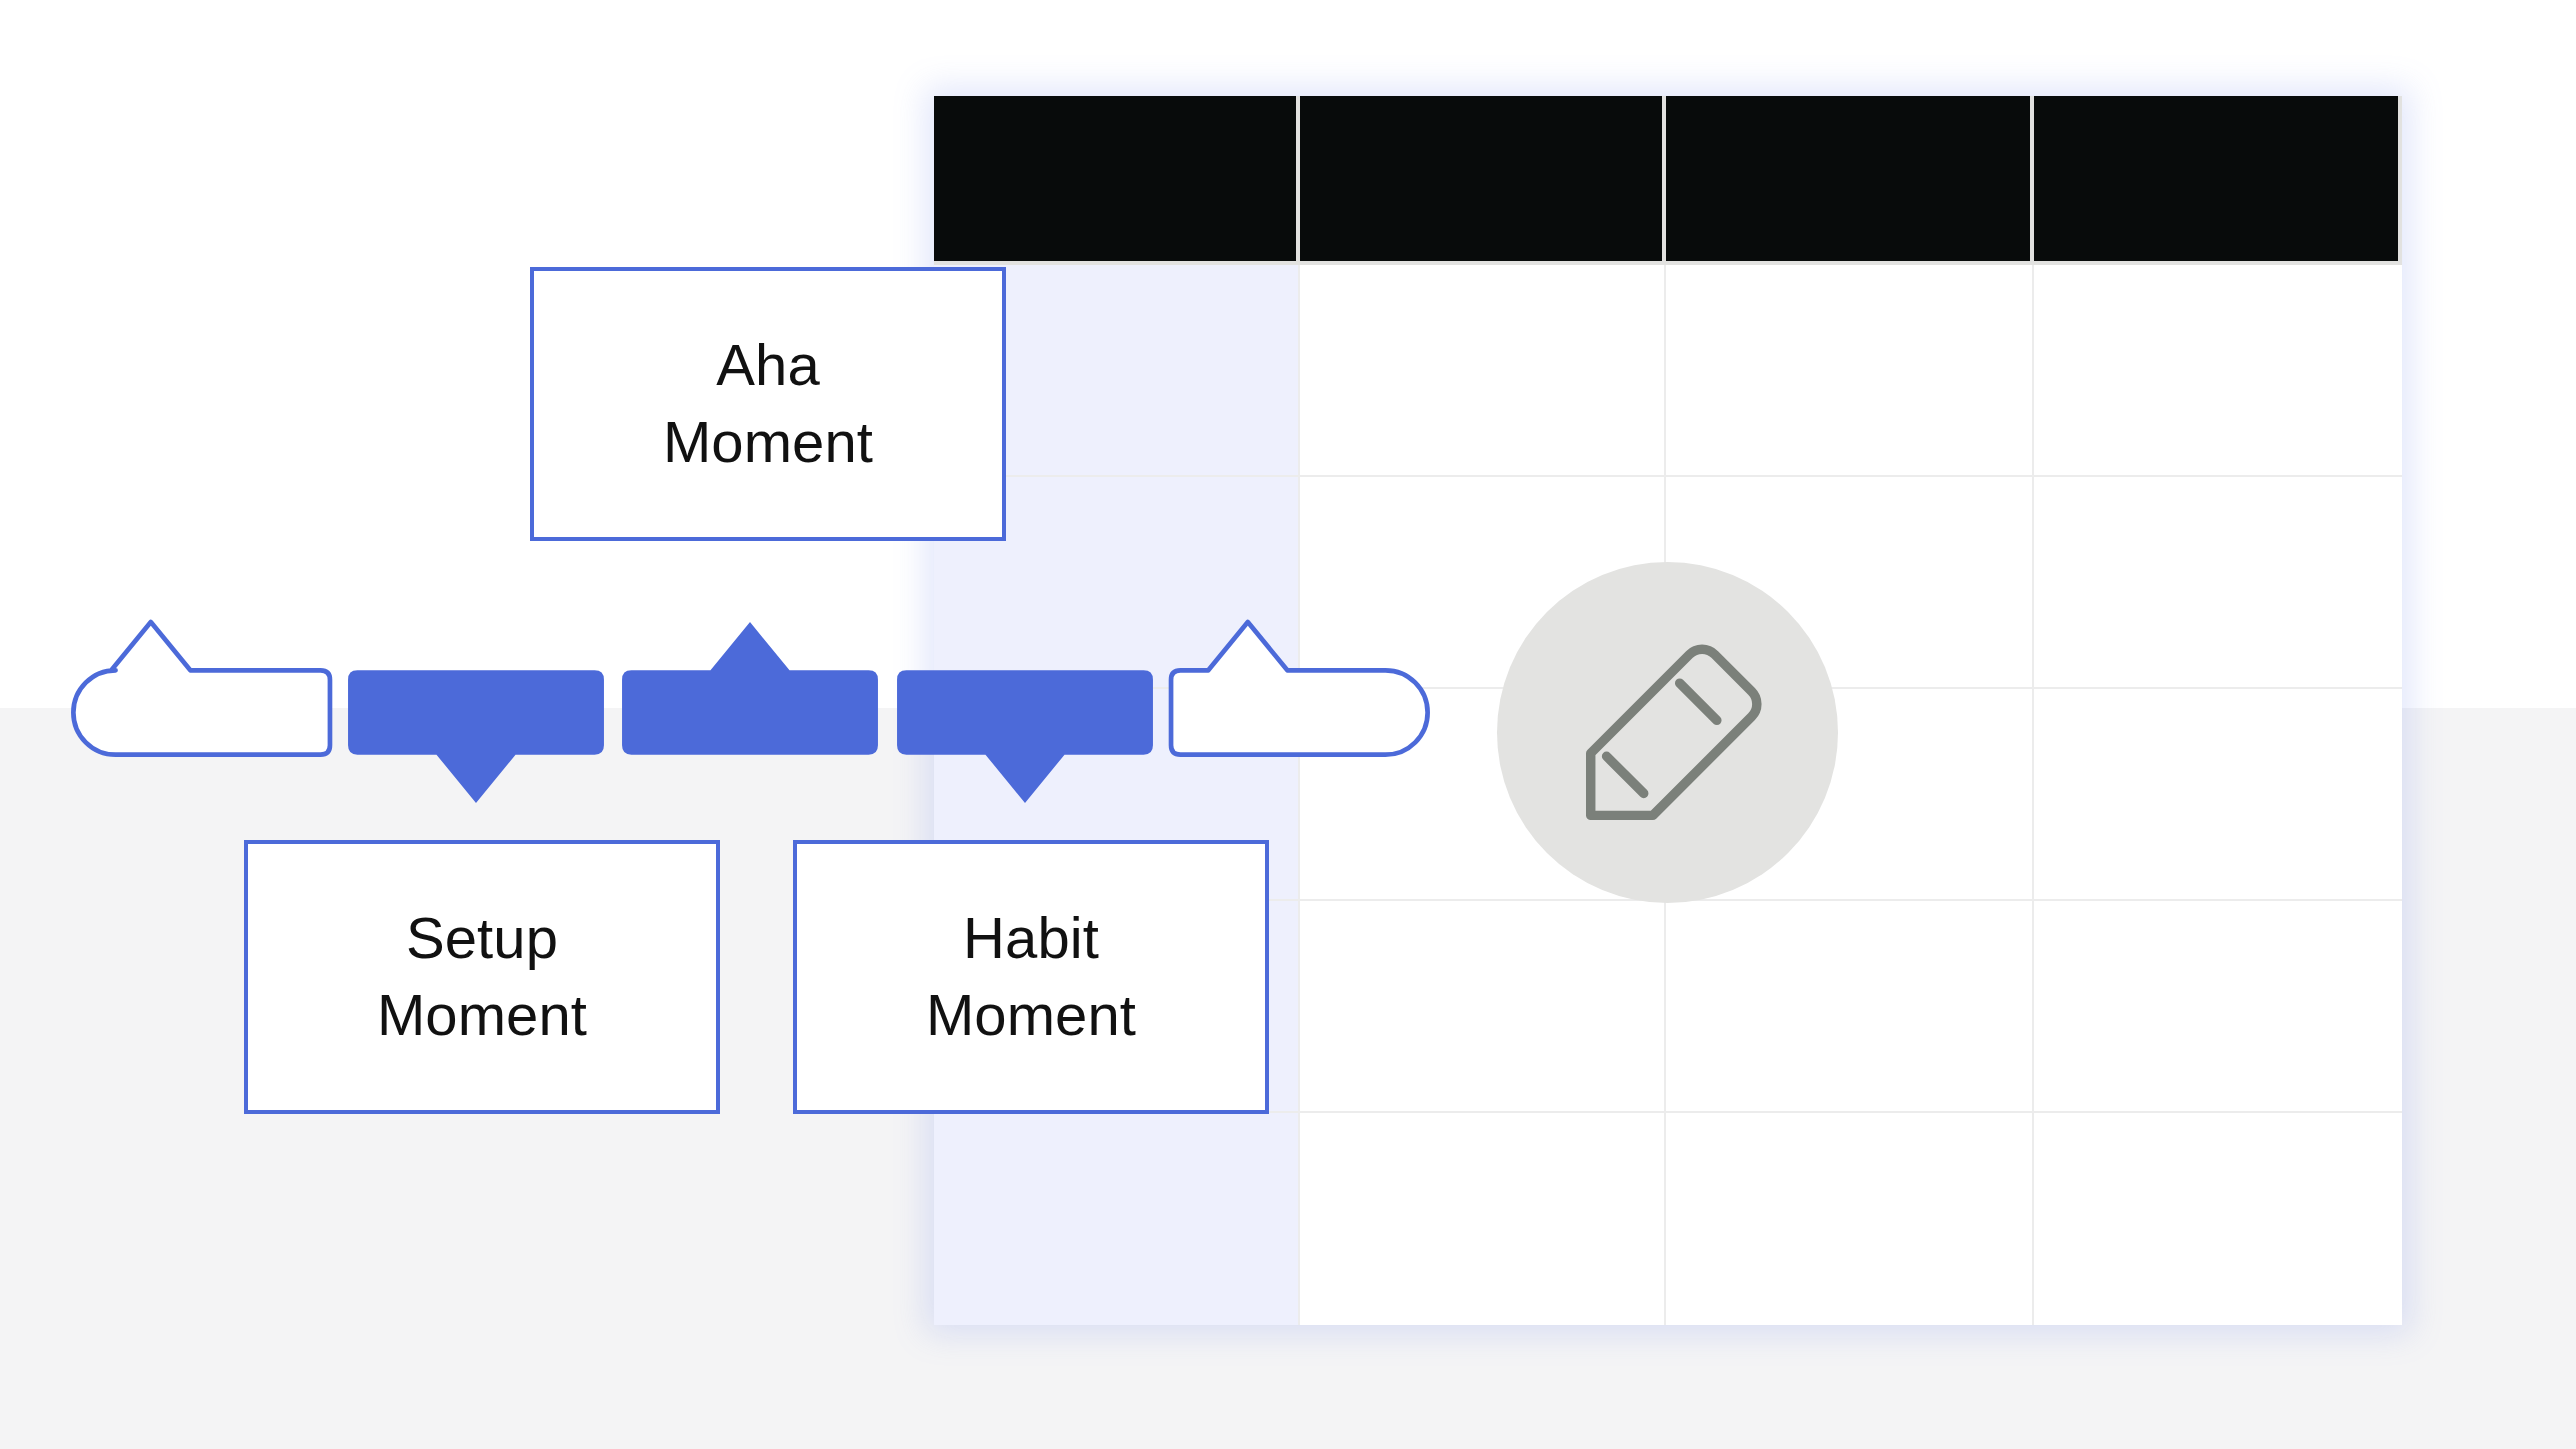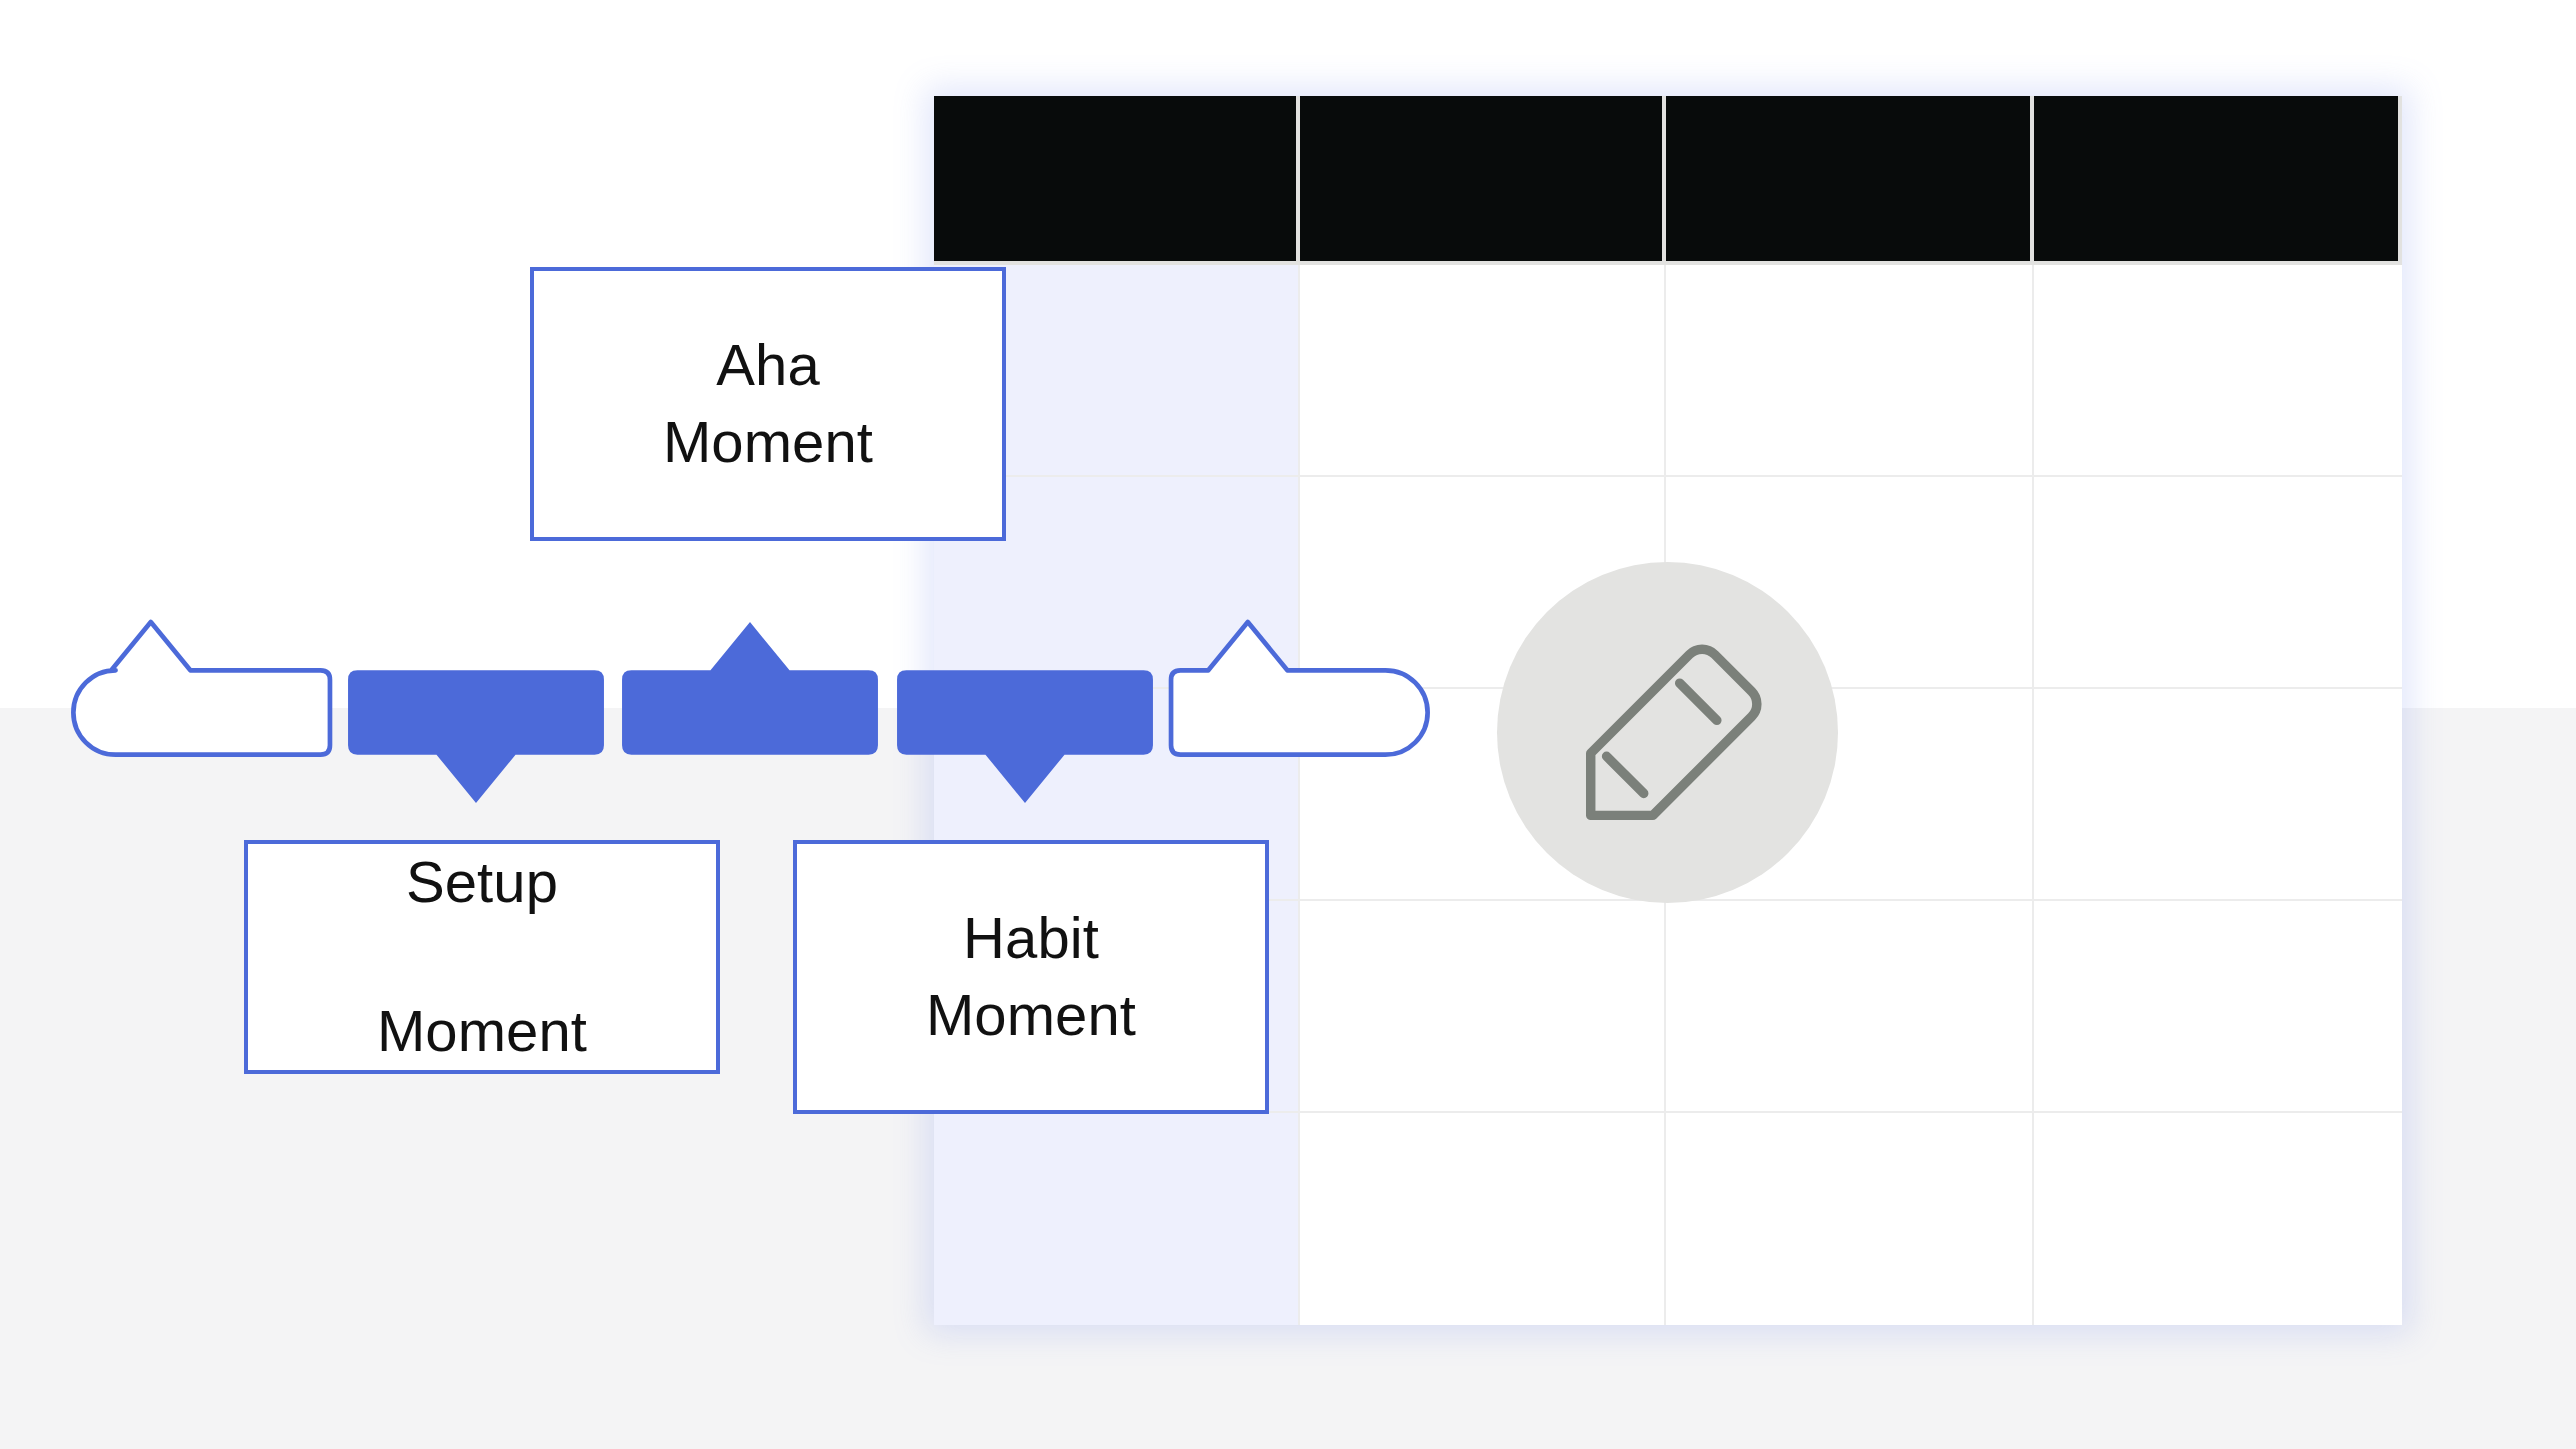--- a/index.html
+++ b/index.html
@@ -107,21 +107,21 @@
     color: #111111;
     font-size: 58px;
     line-height: 1.32;
     font-weight: 400;
     letter-spacing: 0.1px;
     text-align: center;
   }
   .callout .ln { display: block; white-space: nowrap; }
 
   #callout-aha    { left: 518px;  top: 267px;  width: 476px; height: 274px; margin-left: 12px; }
-  #callout-setup  { left: 244px;  top: 840px; width: 476px; height: 234px; justify-content: space-between; }
+  #callout-setup  { left: 244px;  top: 840px; width: 476px; height: 274px; }
   #callout-habit  { left: 793px; top: 840px; width: 476px; height: 274px; text-align: center; }
 </style>
 </head>
 <body>
 
 <div id="stage">
 
   <div class="bg-top"></div>
   <div class="bg-bottom"></div>
 

